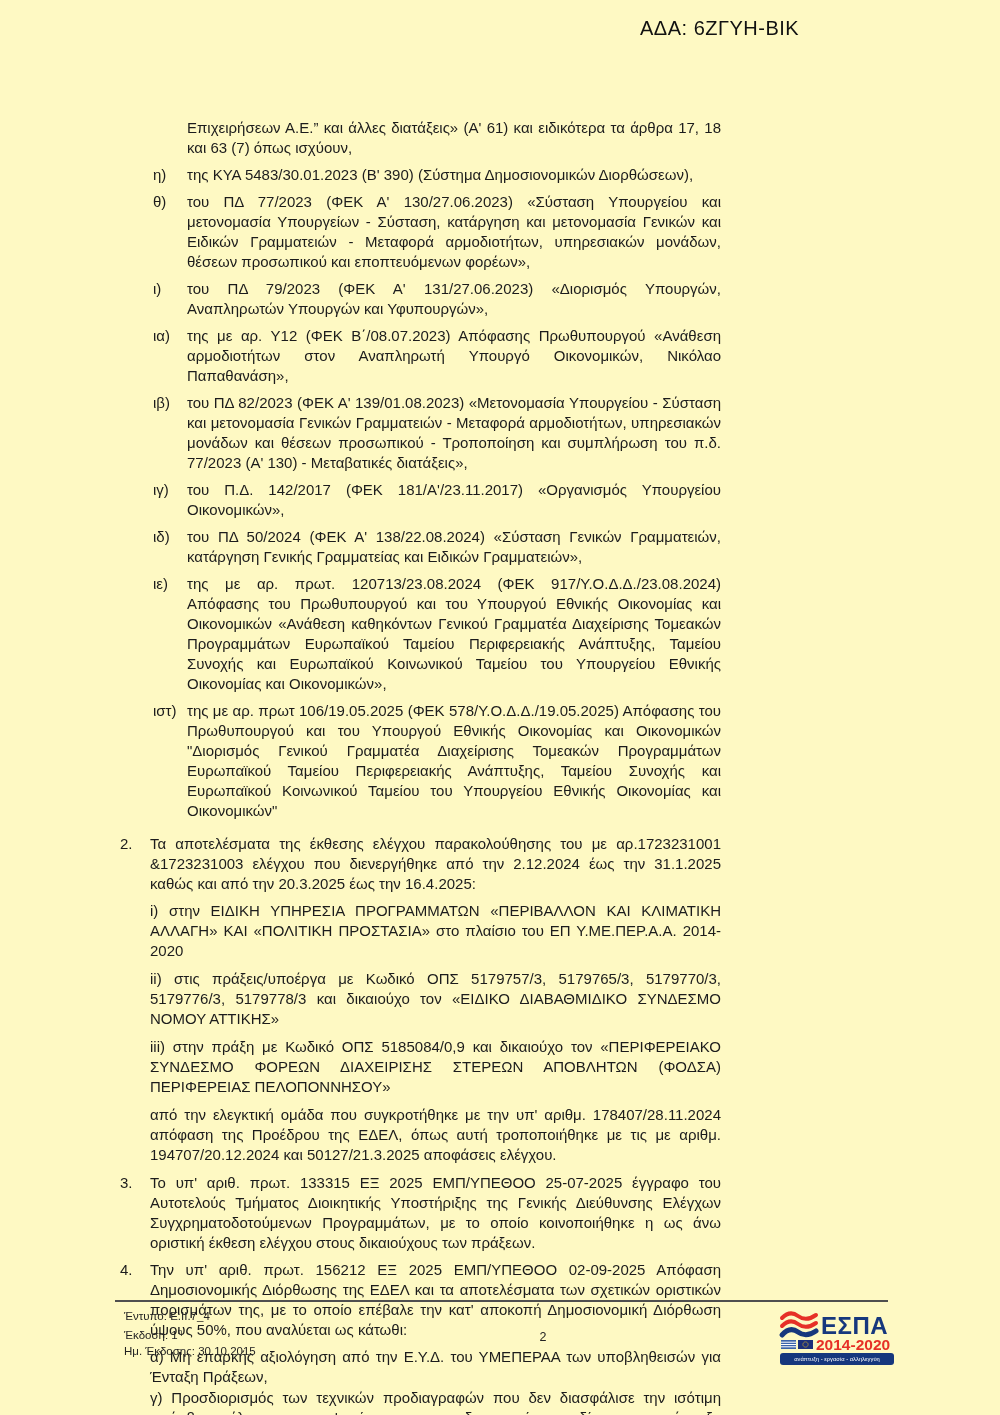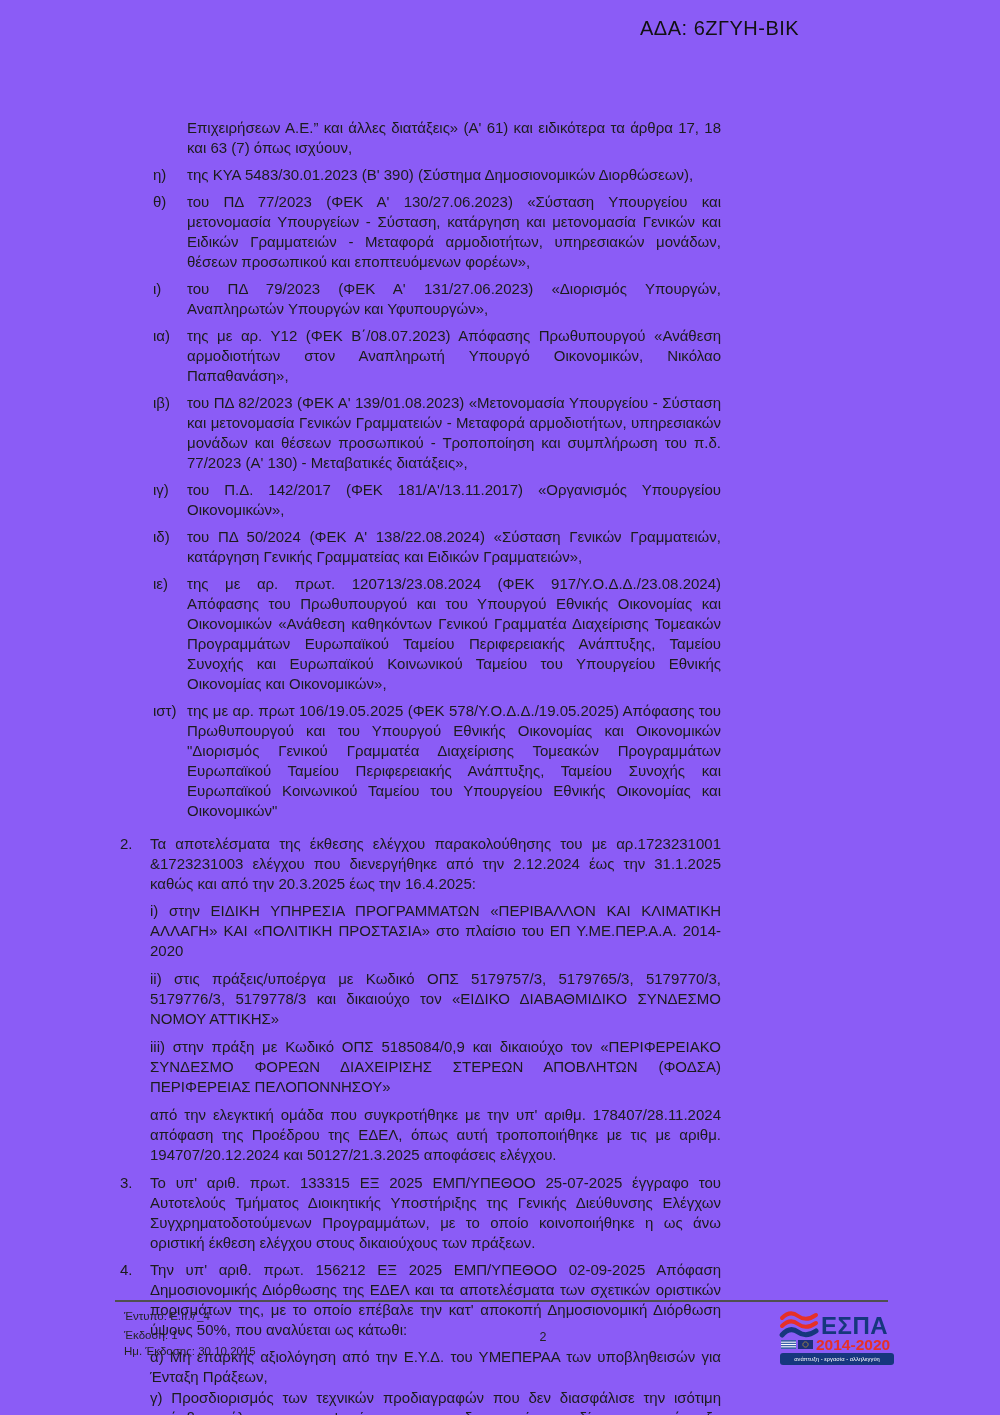--- a/index.html
+++ b/index.html
@@ -1,19 +1,19 @@
 <!DOCTYPE html>
 <html lang="el"><head>
 <meta charset="utf-8">
 <style>
   * { margin:0; padding:0; box-sizing:border-box; }
   html,body { background:#ffffff; }
   .page {
     position:relative; width:1000px; height:1415px; margin:0 auto;
-    background:#8b5cf6; color:#1c1c1c;
+    background:#fef9c3; color:#1c1c1c;
     font-family:"Liberation Sans","DejaVu Sans",sans-serif;
     overflow:hidden;
   }
   .ada {
     position:absolute; top:17px; left:640px; width:220px;
     font-size:20px; letter-spacing:0.5px; color:#111; white-space:nowrap;
   }
   .content {
     position:absolute; top:118px; left:0; width:839px;
     font-size:15px; line-height:20px;
@@ -70,21 +70,21 @@
     <div class="litem">
       <span class="lmark">ια)</span>
       <span class="ltext">της με αρ. Υ12 (ΦΕΚ Β΄/08.07.2023) Απόφασης Πρωθυπουργού «Ανάθεση αρμοδιοτήτων στον Αναπληρωτή Υπουργό Οικονομικών, Νικόλαο Παπαθανάση»,</span>
     </div>
     <div class="litem">
       <span class="lmark">ιβ)</span>
       <span class="ltext">του ΠΔ 82/2023 (ΦΕΚ Α' 139/01.08.2023) «Μετονομασία Υπουργείου - Σύσταση και μετονομασία Γενικών Γραμματειών - Μεταφορά αρμοδιοτήτων, υπηρεσιακών μονάδων και θέσεων προσωπικού - Τροποποίηση και συμπλήρωση του π.δ. 77/2023 (Α' 130) - Μεταβατικές διατάξεις»,</span>
     </div>
     <div class="litem">
       <span class="lmark">ιγ)</span>
-      <span class="ltext">του Π.Δ. 142/2017 (ΦΕΚ 181/Α'/13.11.2017) «Οργανισμός Υπουργείου Οικονομικών»,</span>
+      <span class="ltext">του Π.Δ. 142/2017 (ΦΕΚ 181/Α'/23.11.2017) «Οργανισμός Υπουργείου Οικονομικών»,</span>
     </div>
     <div class="litem">
       <span class="lmark">ιδ)</span>
       <span class="ltext">του ΠΔ 50/2024 (ΦΕΚ Α' 138/22.08.2024) «Σύσταση Γενικών Γραμματειών, κατάργηση Γενικής Γραμματείας και Ειδικών Γραμματειών»,</span>
     </div>
     <div class="litem">
       <span class="lmark">ιε)</span>
       <span class="ltext">της με αρ. πρωτ. 120713/23.08.2024 (ΦΕΚ 917/Υ.Ο.Δ.Δ./23.08.2024) Απόφασης του Πρωθυπουργού και του Υπουργού Εθνικής Οικονομίας και Οικονομικών «Ανάθεση καθηκόντων Γενικού Γραμματέα Διαχείρισης Τομεακών Προγραμμάτων Ευρωπαϊκού Ταμείου Περιφερειακής Ανάπτυξης, Ταμείου Συνοχής και Ευρωπαϊκού Κοινωνικού Ταμείου του Υπουργείου Εθνικής Οικονομίας και Οικονομικών»,</span>
     </div>
     <div class="litem">

